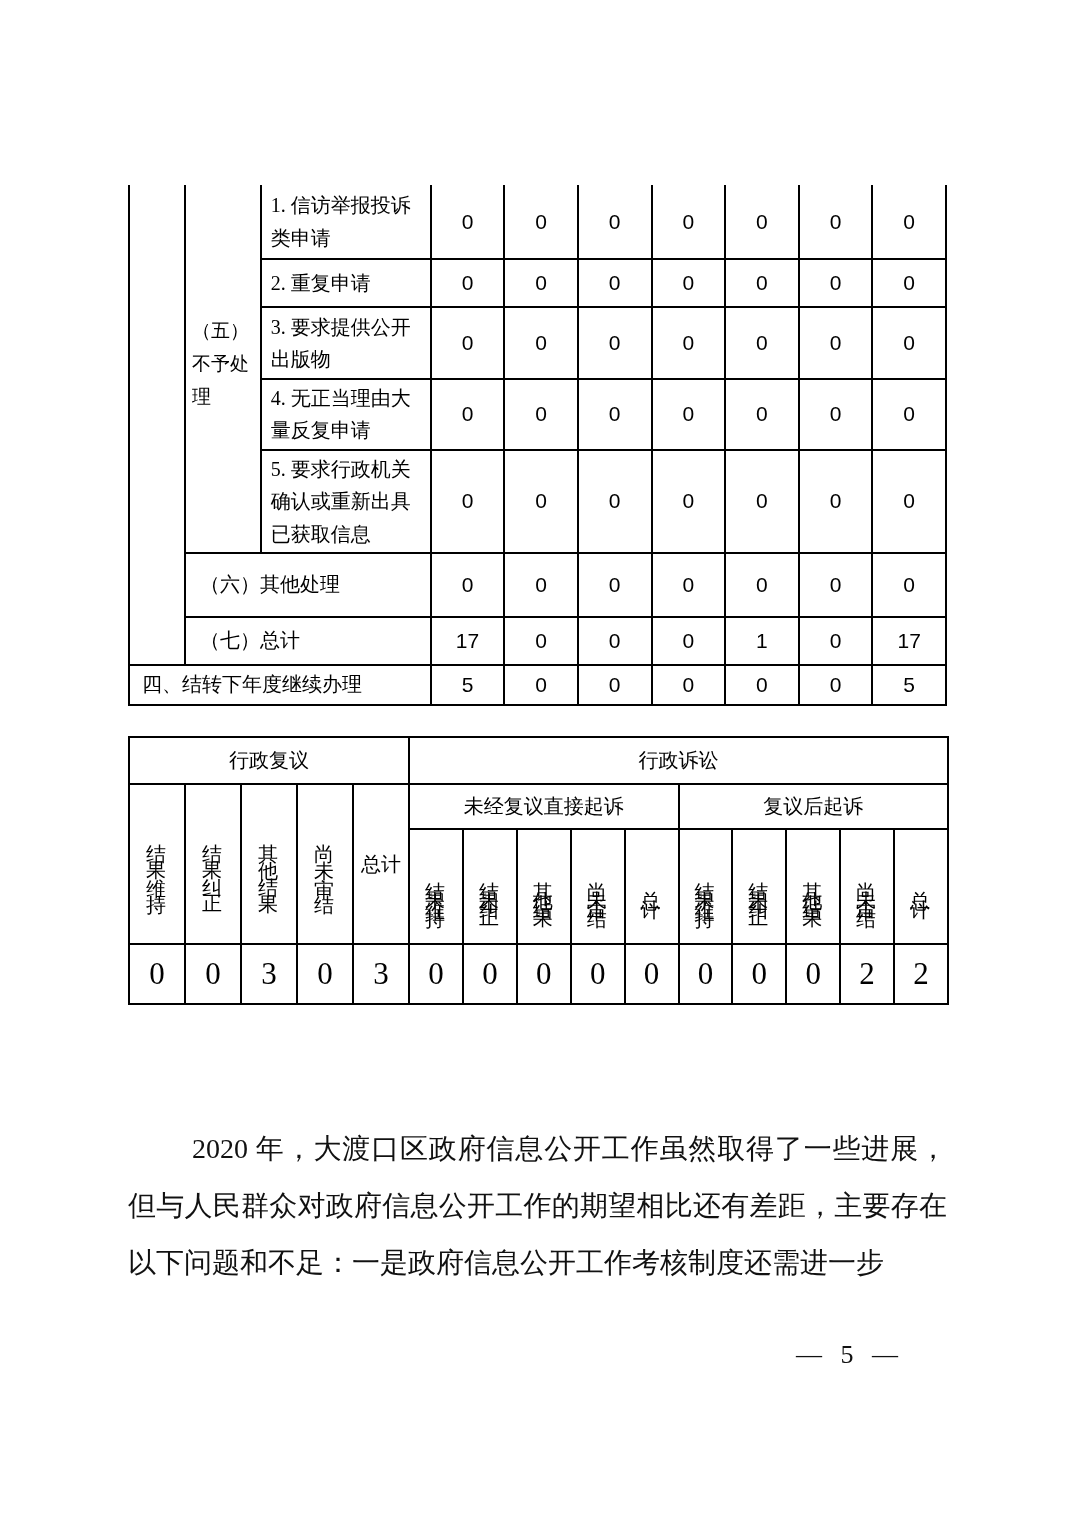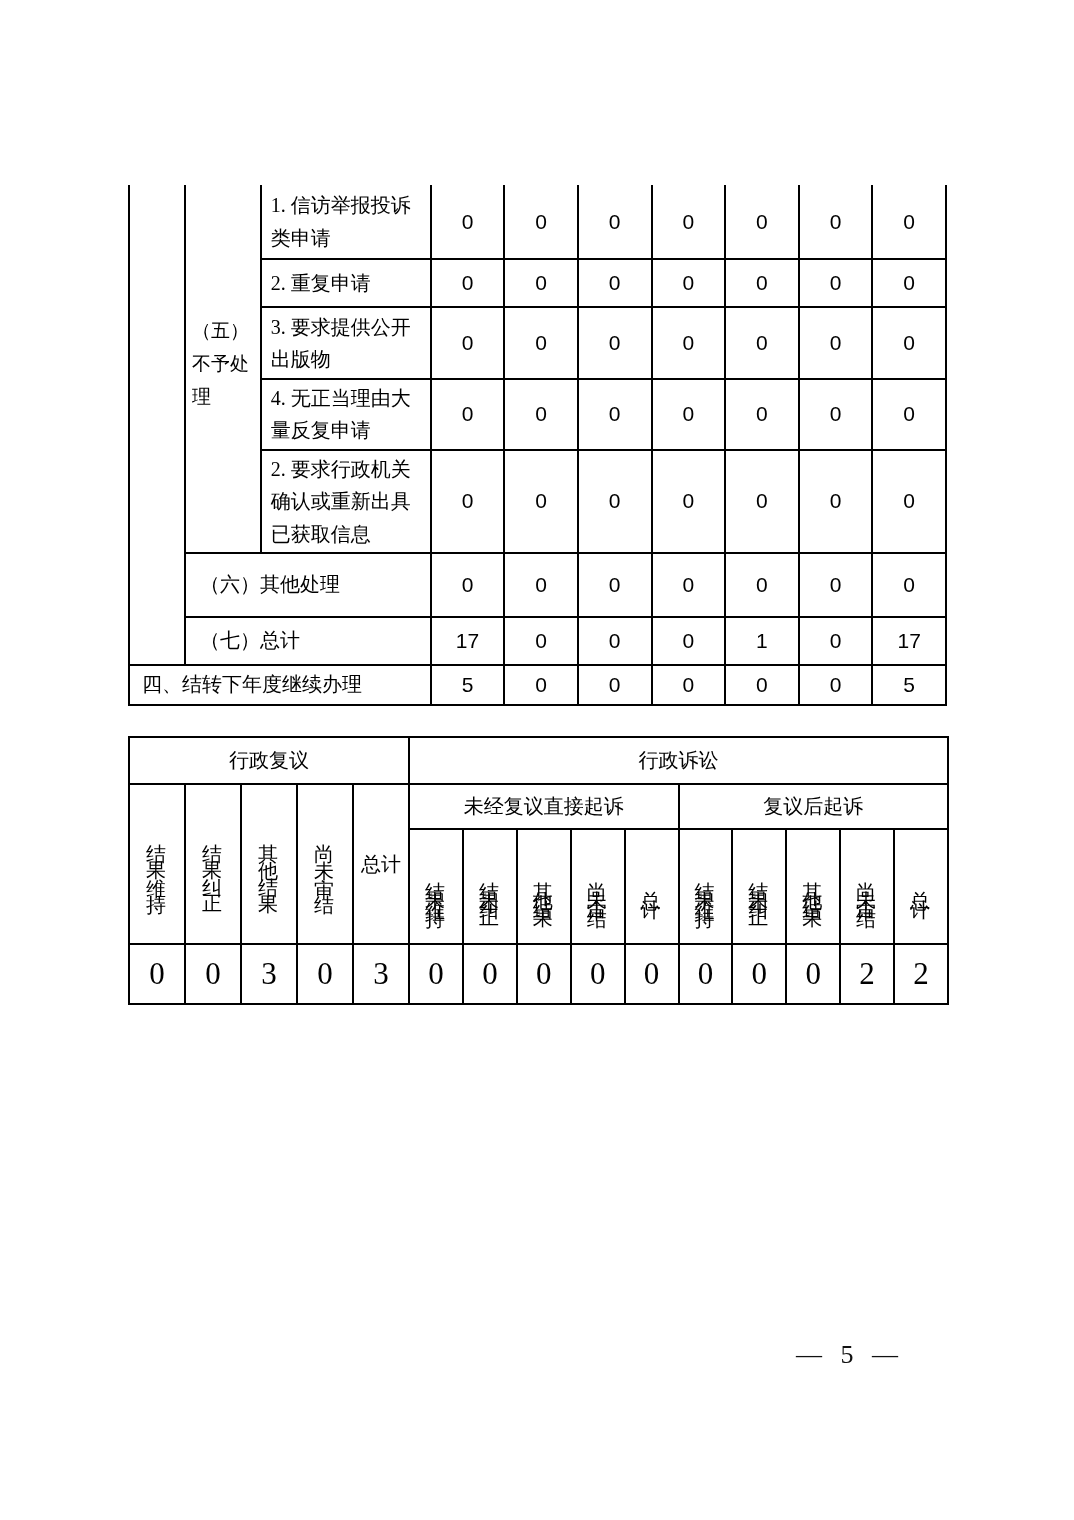--- a/index.html
+++ b/index.html
@@ -113,21 +113,21 @@
         <td class="c-label">4. 无正当理由大量反复申请</td>
         <td class="c-num">0</td>
         <td class="c-num">0</td>
         <td class="c-num">0</td>
         <td class="c-num">0</td>
         <td class="c-num">0</td>
         <td class="c-num">0</td>
         <td class="c-num">0</td>
       </tr>
       <tr class="r5">
-        <td class="c-label">2. 要求行政机关确认或重新出具已获取信息</td>
+        <td class="c-label">5. 要求行政机关确认或重新出具已获取信息</td>
         <td class="c-num">0</td>
         <td class="c-num">0</td>
         <td class="c-num">0</td>
         <td class="c-num">0</td>
         <td class="c-num">0</td>
         <td class="c-num">0</td>
         <td class="c-num">0</td>
       </tr>
       <tr class="r6">
         <td class="c-span2" colspan="2">（六）其他处理</td>
@@ -223,16 +223,17 @@
         <td class="num2">0</td>
         <td class="num2">0</td>
         <td class="num2">0</td>
         <td class="num2">2</td>
         <td class="num2">2</td>
       </tr>
     </tbody>
       </table>
   </div>
 
+  <div class="para">2020 年，大渡口区政府信息公开工作虽然取得了一些进展，但与人民群众对政府信息公开工作的期望相比还有差距，主要存在以下问题和不足：一是政府信息公开工作考核制度还需进一步</div>
 
   <div class="pagenum">— 5 —</div>
 
 </div>
 
 </body></html>

